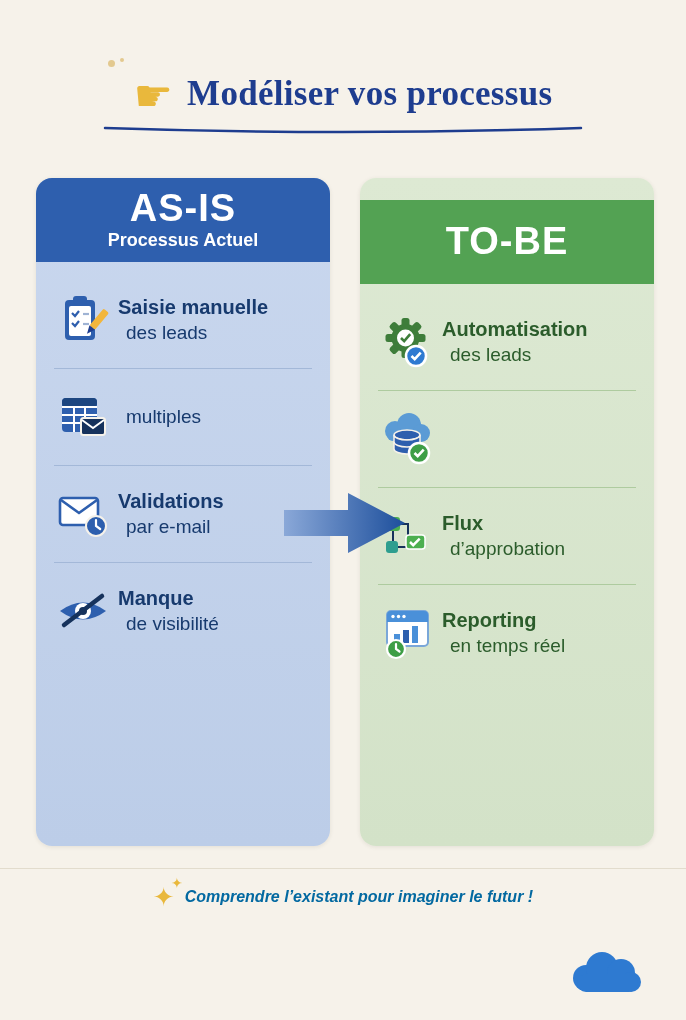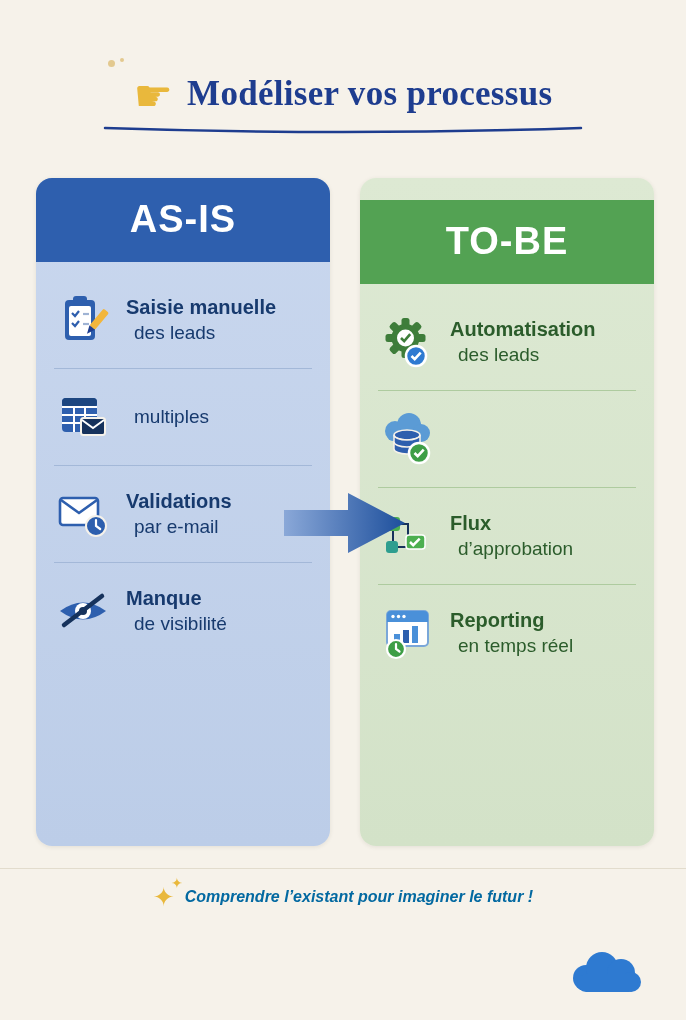--- a/index.html
+++ b/index.html
@@ -23,21 +23,21 @@
   .col-asis{left:36px;background:linear-gradient(#c9d7ee,#bccde8);}
   .col-tobe{left:360px;background:linear-gradient(#dde9d3,#d3e2c8);}
   .col-header{height:84px;display:flex;flex-direction:column;justify-content:center;
               align-items:center;color:#fff;}
   .asis-header{background:#2e5fae;}
   .tobe-header{background:#53a253;margin-top:22px;}
   .col-title{font-size:38px;font-weight:bold;letter-spacing:1px;line-height:1.05;}
   .col-subtitle{font-size:18px;font-weight:bold;margin-top:2px;}
 
   .col-body{padding-top:10px;}
-  .row{display:flex;align-items:center;gap:14px;height:96px;padding:0 14px 0 18px;}
+  .row{display:flex;align-items:center;gap:6px;height:96px;padding:0 14px 0 18px;}
   .icon{width:58px;min-width:58px;display:flex;justify-content:center;align-items:center;}
   .row-text{display:flex;flex-direction:column;line-height:1.28;}
   .row-bold{font-size:20px;font-weight:bold;}
   .row-rest{font-size:19px;margin-left:8px;}
   .col-asis .row-bold,.col-asis .row-rest{color:#173a6e;}
   .col-tobe .row-bold,.col-tobe .row-rest{color:#2b5c2b;}
   .sep{height:1px;margin:0 18px;}
   .col-asis .sep{background:#a3b8d8;}
   .col-tobe .sep{background:#aecb9f;}
 
@@ -68,20 +68,21 @@
     <span class="hand">☛</span>
     <h1 class="page-title">Modéliser vos processus</h1>
   </div>
   <svg class="title-underline" width="480" height="12" viewBox="0 0 480 12">
     <path d="M2 4 Q240 12 478 4" stroke="#1e3d8f" stroke-width="2.5" fill="none" stroke-linecap="round"></path>
   </svg>
 
   <section class="col col-asis">
     <div class="col-header asis-header">
       <div class="col-title">AS-IS</div>
+      <div class="col-subtitle">Processus Actuel</div>
     </div>
     <div class="col-body">
 
       <div class="row">
         <span class="icon">
           <svg width="54" height="54" viewBox="0 0 54 54">
             <rect x="9" y="7" width="30" height="40" rx="4" fill="#2e5fae"></rect>
             <rect x="13" y="13" width="22" height="30" rx="2" fill="#ffffff"></rect>
             <rect x="17" y="3" width="14" height="8" rx="3" fill="#2e5fae"></rect>
             <path d="M16 20l3 3 4-5" stroke="#2e5fae" stroke-width="2.2" fill="none"></path>

